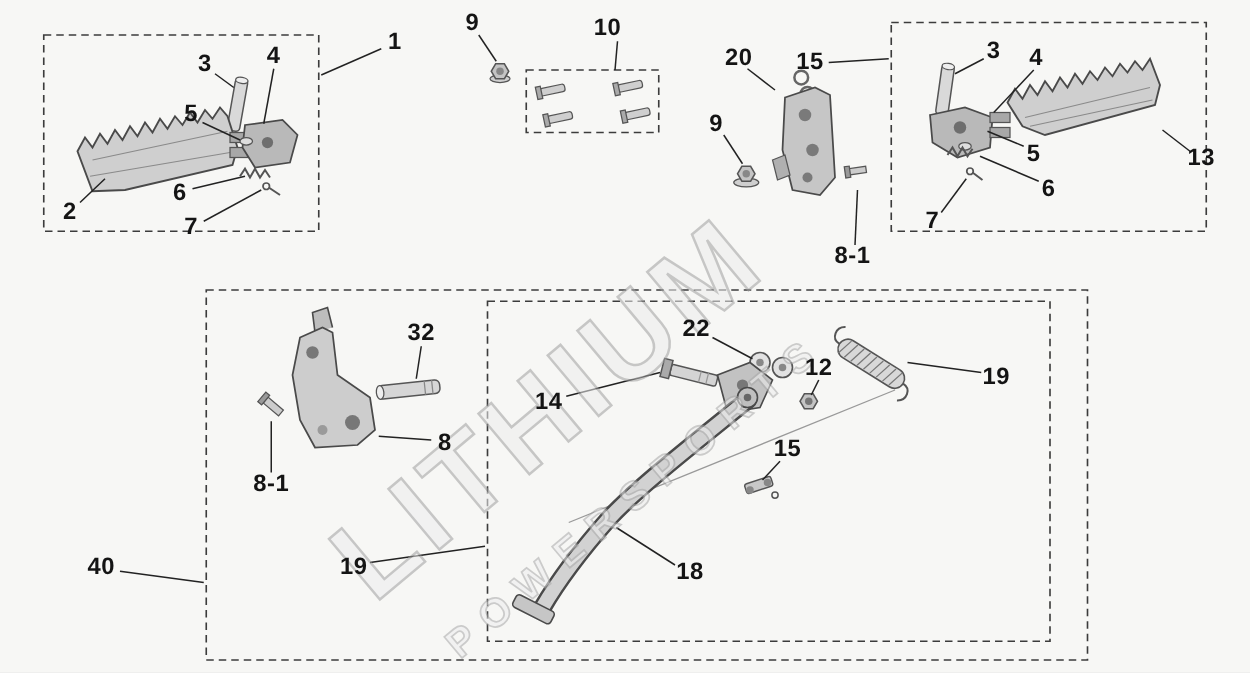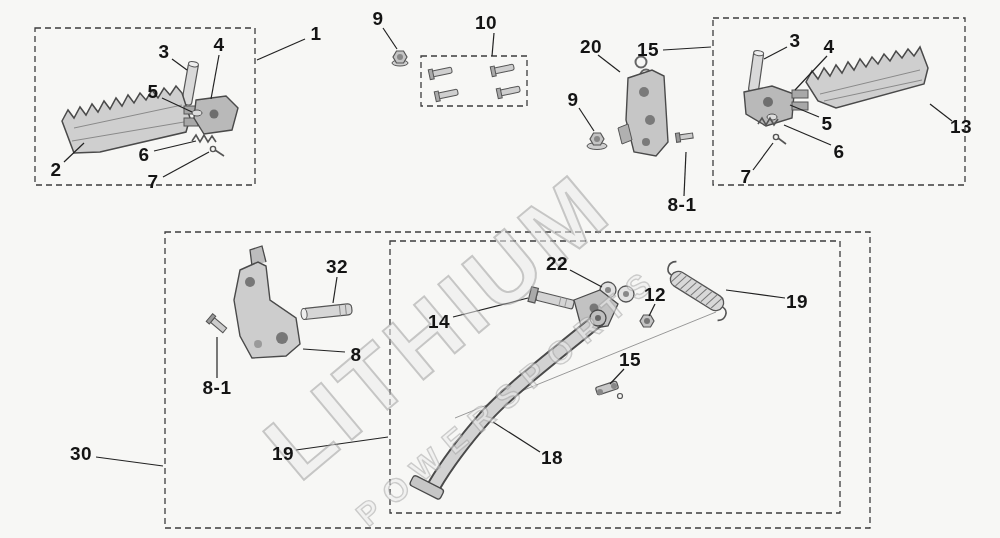--- a/index.html
+++ b/index.html
@@ -253,15 +253,15 @@
 <div class="callout" style="left:337px;top:267px">32</div>
 <div class="callout" style="left:557px;top:264px">22</div>
 <div class="callout" style="left:655px;top:295px">12</div>
 <div class="callout" style="left:797px;top:302px">19</div>
 <div class="callout" style="left:439px;top:322px">14</div>
 <div class="callout" style="left:356px;top:355px">8</div>
 <div class="callout" style="left:630px;top:360px">15</div>
 <div class="callout" style="left:217px;top:388px">8-1</div>
 <div class="callout" style="left:283px;top:454px">19</div>
 <div class="callout" style="left:552px;top:458px">18</div>
-<div class="callout" style="left:81px;top:454px">30</div>
+<div class="callout" style="left:81px;top:454px">40</div>
 
 </div>
 
 </body></html>

